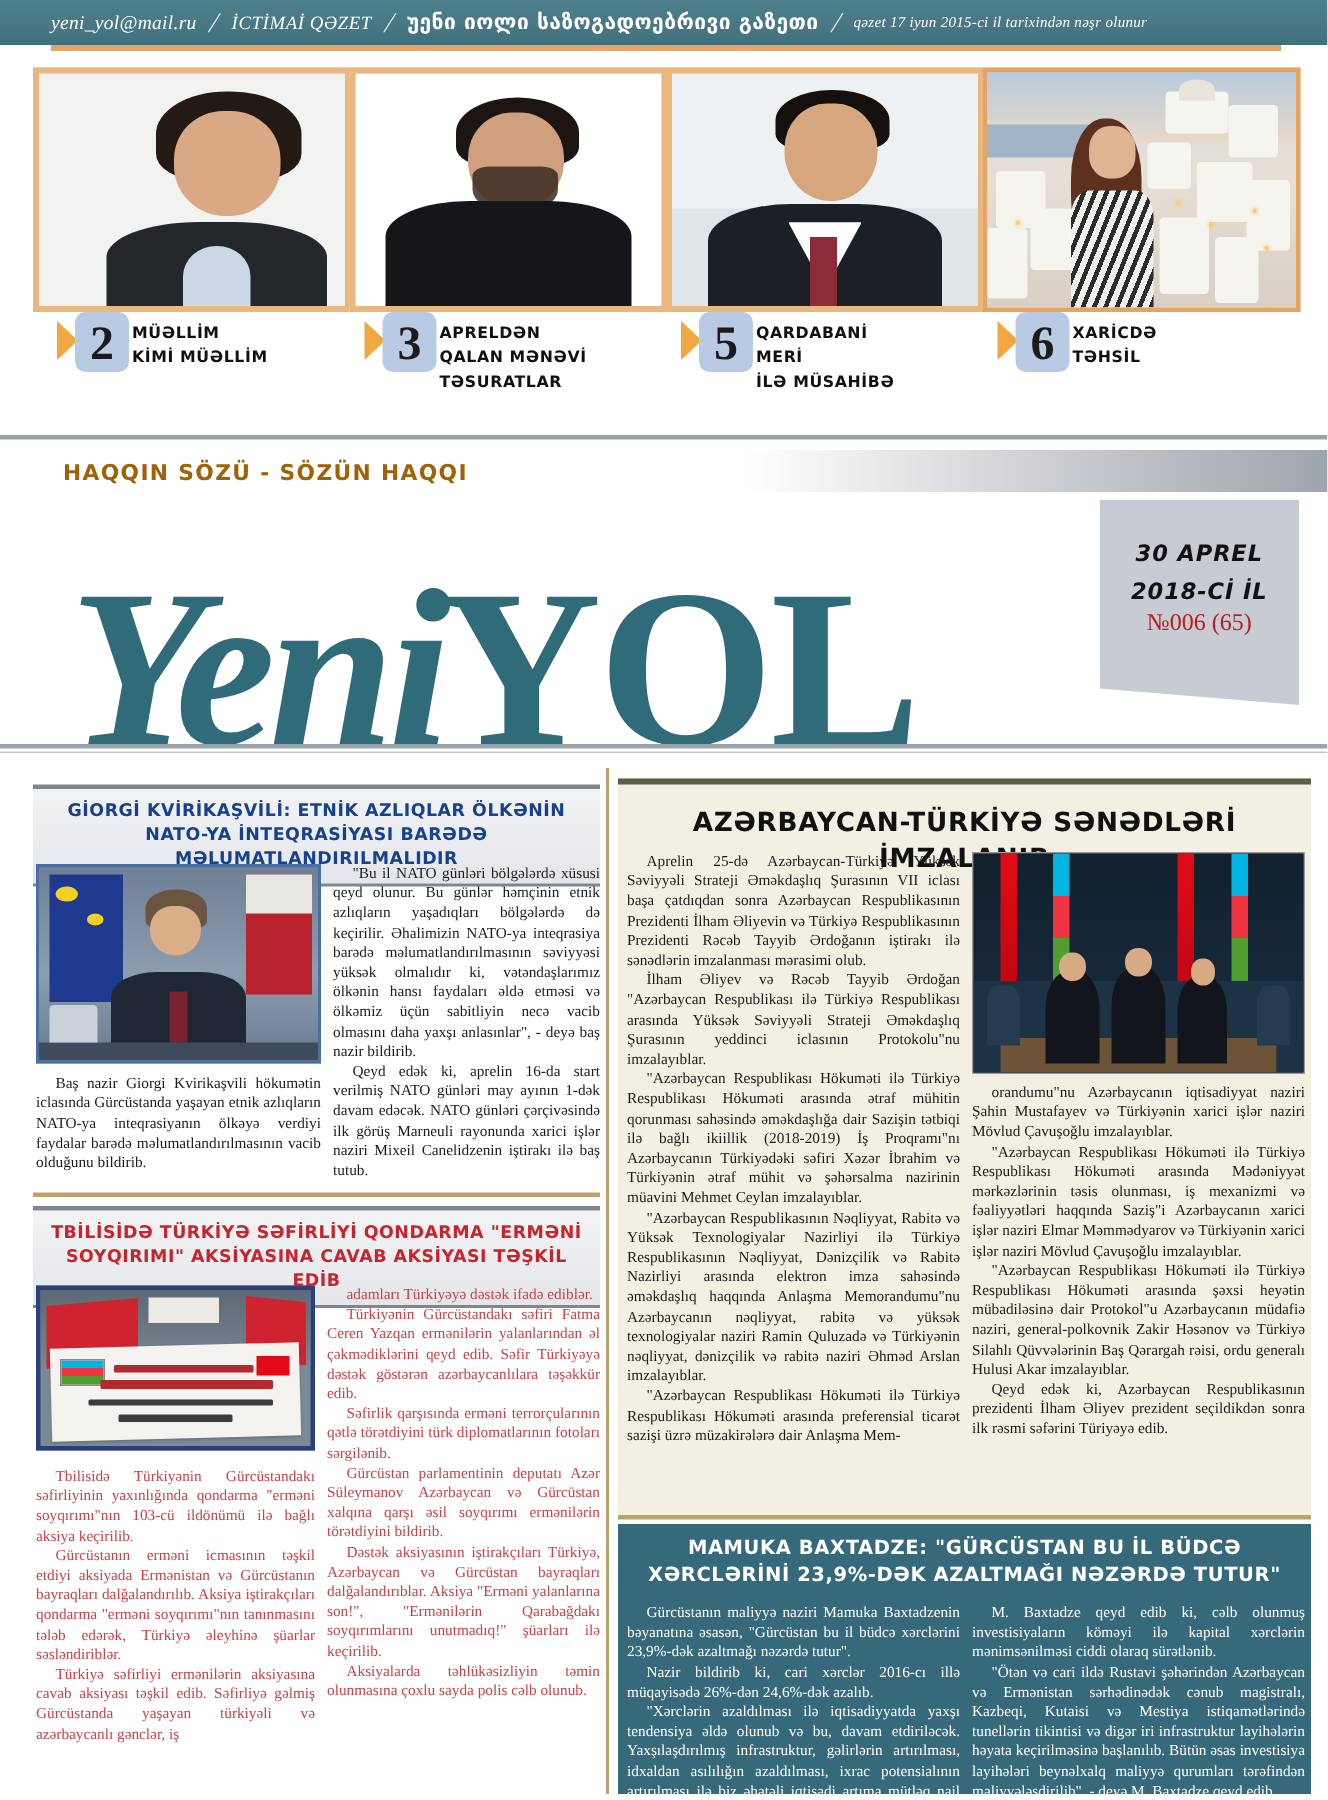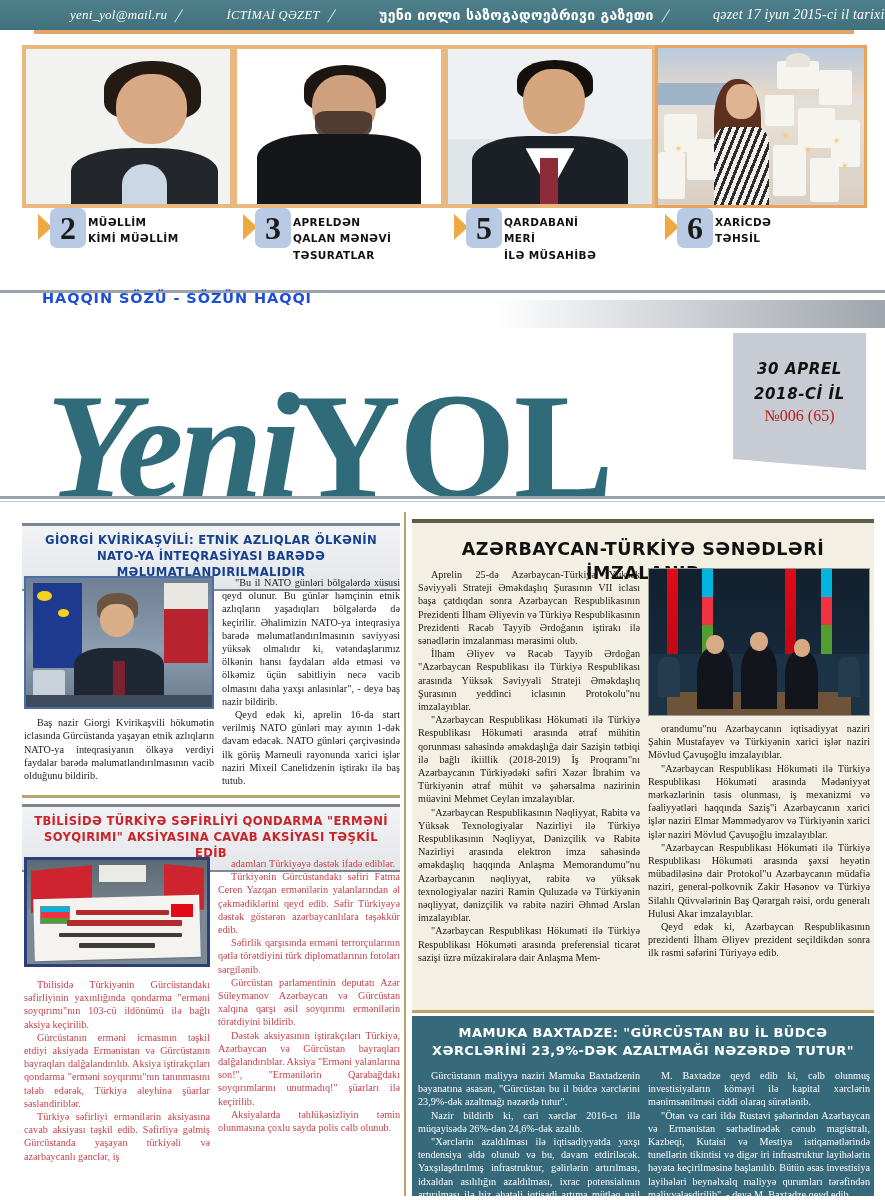--- a/index.html
+++ b/index.html
@@ -12,30 +12,30 @@
   .page { position: relative; width: 885px; height: 1200px; background:#fff; }
 
   
   .topbar {
     position:absolute; left:0; top:0; width:885px; height:30px;
     background: linear-gradient(180deg,#4d7f8c 0%, #477883 55%, #40707b 100%);
     display:flex; align-items:center; padding-left:34px;
   }
   .topbar .seg {
     color:#ffffff; font-style:italic; font-family:"Liberation Serif", serif;
-    font-size:13px; white-space:nowrap; letter-spacing:.2px;margin-left:36px;
+    font-size:13px; white-space:nowrap; letter-spacing:.2px;
   }
   .topbar .sep {
     color:#ffffff; font-size:19px; margin:0 9px; font-weight:300;
     transform: skewX(-16deg); opacity:.85; line-height:1;
   }
   .seg.caps { font-size:12.5px; letter-spacing:.4px; }
   .seg.geo { font-style:normal; font-weight:bold; font-size:14px; letter-spacing:.3px;
              font-family:"DejaVu Sans", sans-serif; }
-  .seg.small { font-size:14px; }
+  .seg.small { font-size:10px; }
   .topbar-rule {
     position:absolute; left:34px; top:30px; width:820px; height:4px;
     background:#e2a46a;
   }
 
   
   .photostrip { position:absolute; left:0; top:42px; width:885px; height:168px; }
   .photo-cell { position:absolute; width:212px; height:163px; }
   .photo-frame {
     position:absolute; inset:0; border:4px solid #e8b87e; background:#ddd;
@@ -101,23 +101,23 @@
     text-transform:uppercase;
   }
 
   
   .mast-sep { position:absolute; left:0; top:290px; width:885px; height:3px; background:#9aa3ab; }
   .slogan-band {
     position:absolute; left:0; top:300px; width:885px; height:28px;
     background:linear-gradient(90deg,#ffffff 0%,#ffffff 56%,#c9ccd1 80%,#9fa5ac 100%);
   }
   .slogan {
-    position:absolute; left:42px; top:290px;
+    position:absolute; left:42px; top:308px;
     font-family:"DejaVu Sans", sans-serif; font-weight:bold;
-    font-size:14.5px; letter-spacing:.9px; color:#1d4ed8;
+    font-size:14.5px; letter-spacing:.9px; color:#a16207;
   }
   .datebox {
     position:absolute; left:733px; top:333px; width:133px; height:137px;
     background:#c7ccd4;
     clip-path: polygon(0 0, 100% 0, 100% 100%, 0 92%);
     padding-top:24px; text-align:center;
   }
   .datebox .dl1, .datebox .dl2 {
     font-family:"DejaVu Sans", sans-serif; font-weight:bold; font-style:italic;
     font-size:15px; color:#111; letter-spacing:.6px; line-height:1.65;

